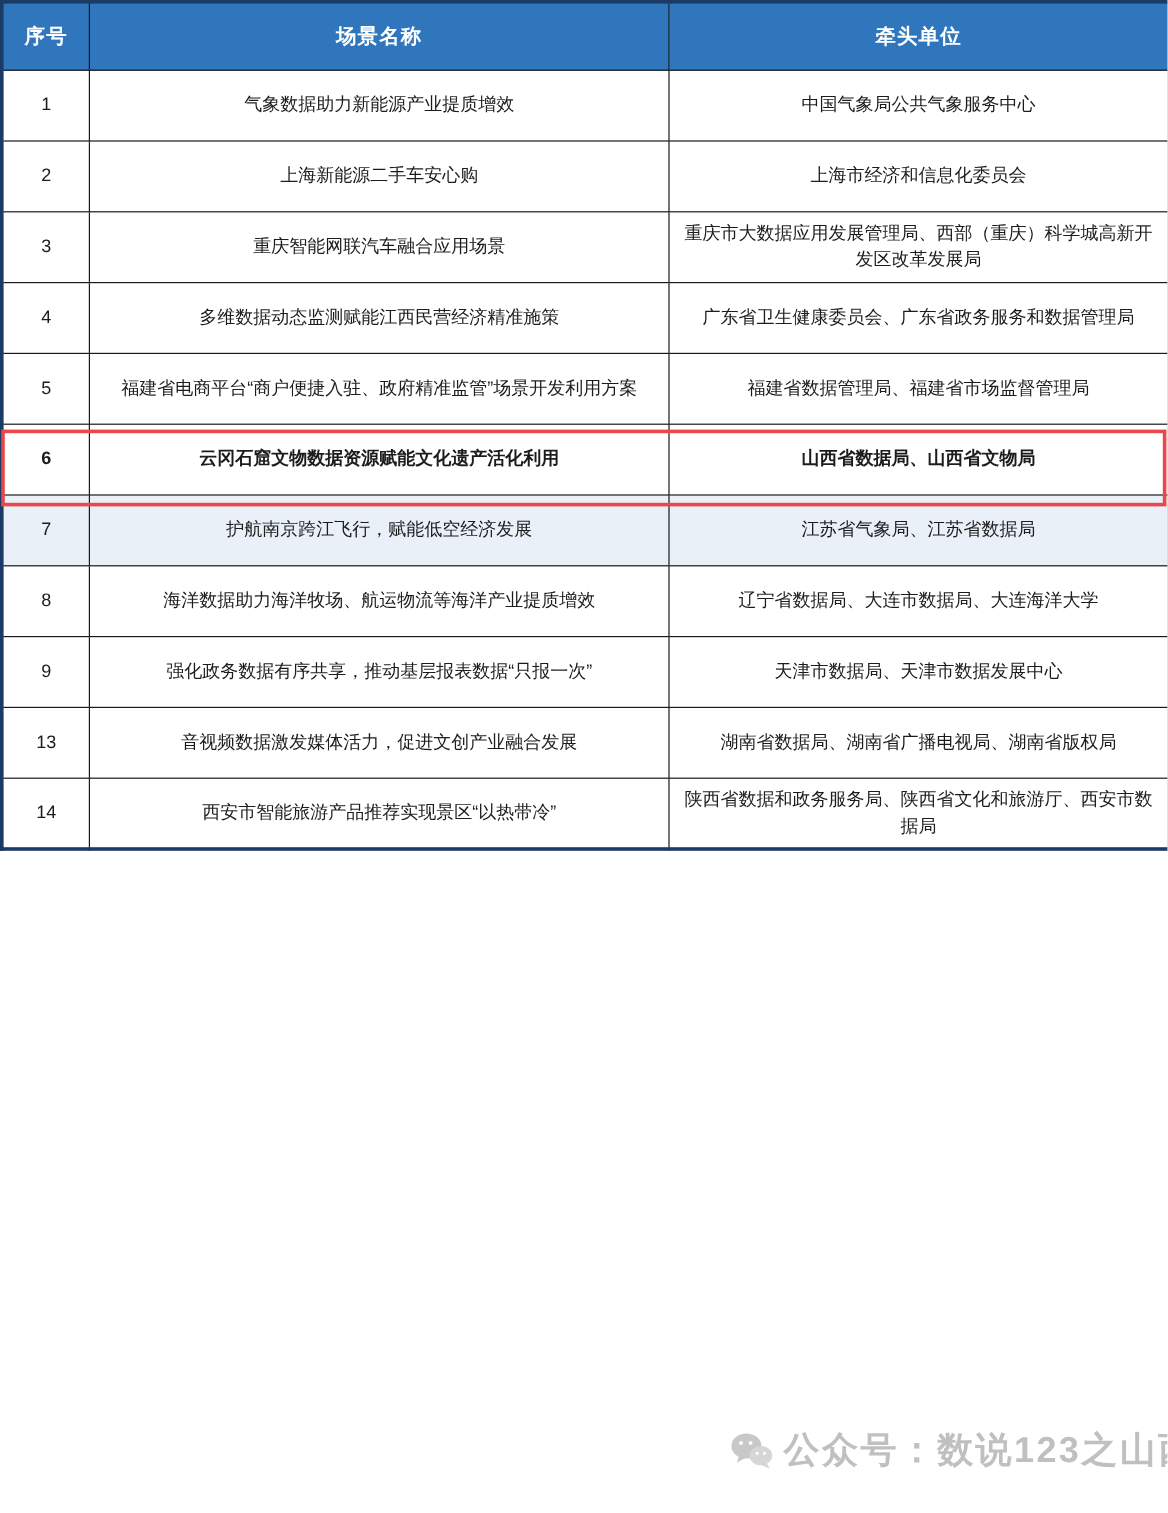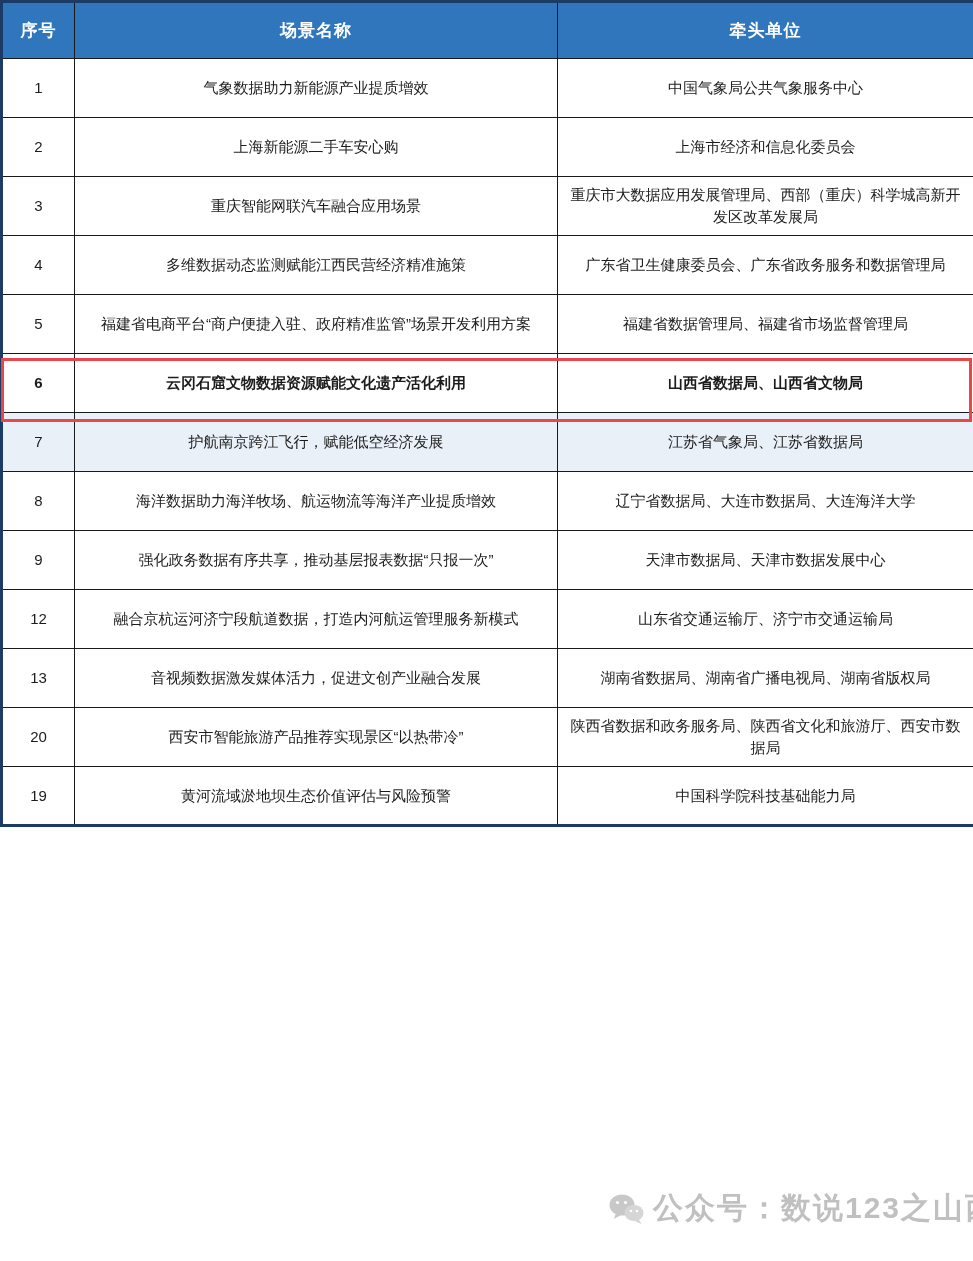--- a/index.html
+++ b/index.html
@@ -137,38 +137,28 @@
       <td>8</td>
       <td>海洋数据助力海洋牧场、航运物流等海洋产业提质增效</td>
       <td>辽宁省数据局、大连市数据局、大连海洋大学</td>
     </tr>
         <tr>
       <td>9</td>
       <td>强化政务数据有序共享，推动基层报表数据“只报一次”</td>
       <td>天津市数据局、天津市数据发展中心</td>
     </tr>
         <tr>
-      <td>12</td>
-      <td>融合京杭运河济宁段航道数据，打造内河航运管理服务新模式</td>
-      <td>山东省交通运输厅、济宁市交通运输局</td>
-    </tr>
-        <tr>
       <td>13</td>
       <td>音视频数据激发媒体活力，促进文创产业融合发展</td>
       <td>湖南省数据局、湖南省广播电视局、湖南省版权局</td>
     </tr>
         <tr>
-      <td>20</td>
+      <td>14</td>
       <td>西安市智能旅游产品推荐实现景区“以热带冷”</td>
       <td>陕西省数据和政务服务局、陕西省文化和旅游厅、西安市数据局</td>
-    </tr>
-        <tr>
-      <td>19</td>
-      <td>黄河流域淤地坝生态价值评估与风险预警</td>
-      <td>中国科学院科技基础能力局</td>
     </tr>
       </tbody>
   </table>
 
   <div class="highlight-outline"></div>
 
   <div class="watermark">
     <svg class="wm-icon" viewBox="0 0 36 36" xmlns="http://www.w3.org/2000/svg">
       <ellipse cx="14" cy="14" rx="12.5" ry="10.5" fill="#a8a8a8"></ellipse>
       <circle cx="9.5" cy="11.5" r="1.6" fill="#ffffff"></circle>

